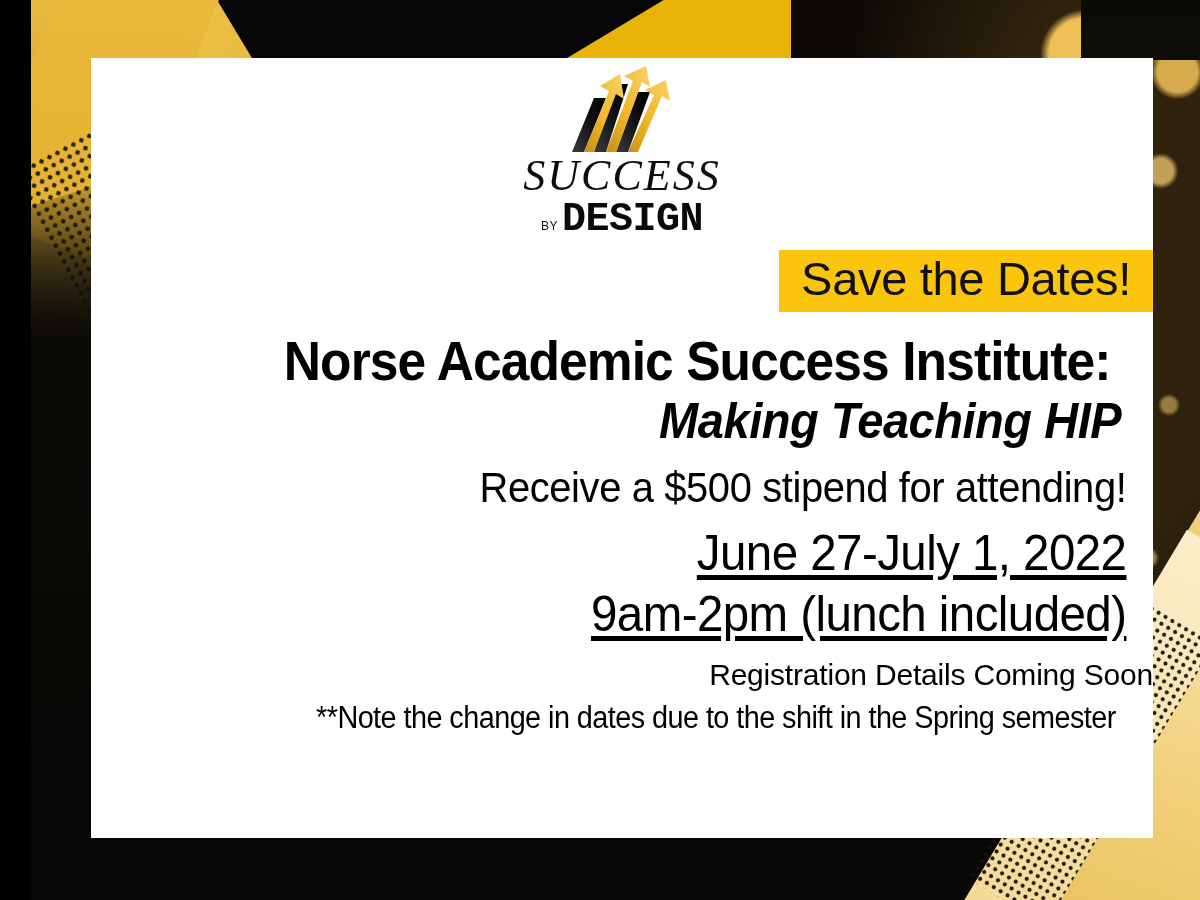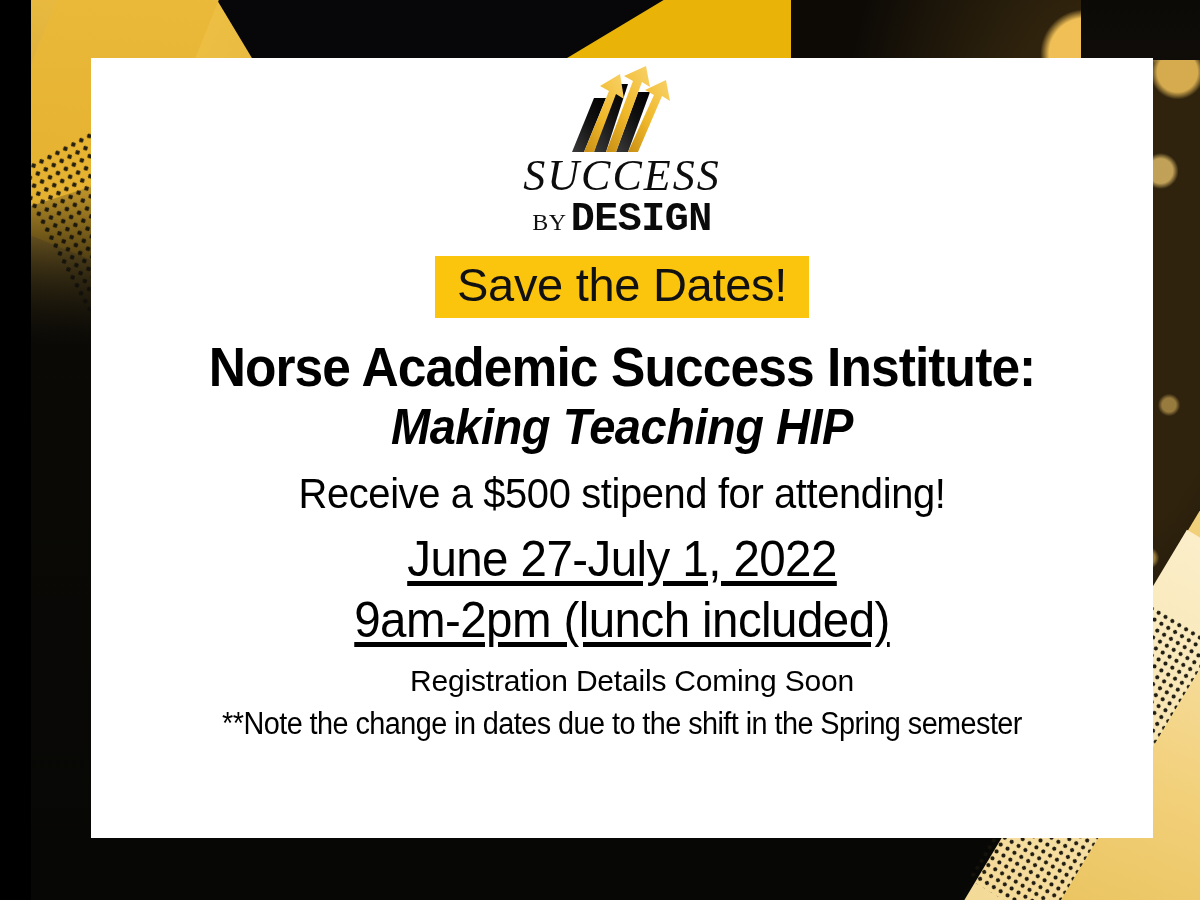--- a/index.html
+++ b/index.html
@@ -189,41 +189,41 @@
     font-size: 44px;
     letter-spacing: 2px;
     color: #0d0d0d;
   }
   .logo-bottom-row {
     display: flex;
     align-items: baseline;
     margin-top: 2px;
   }
   .logo-by {
-    font-family: Liberation Serif, serif;
-    font-size: 24px;
+    font-family: Liberation Sans, sans-serif;
+    font-size: 12px;
     font-weight: 400;
     letter-spacing: .5px;
     color: #111;
     margin-right: 4px;
   }
   .logo-design {
     font-family: Liberation Mono, monospace;
     font-weight: 700;
     font-size: 40px;
     letter-spacing: -0.5px;
     color: #0a0a0a;
   }
 
   
   .content {
     position: absolute;
     left: 0; right: 0;
-    top: 190px;
-    text-align: center;
+    top: 184px;
+    text-align: right;
     color: #000;
   }
   .highlight-row { margin-top: 8px; }
   .highlight {
     display: inline-block;
     background: #fbc40d;
     color: #111;
     font-size: 47px;
     font-weight: 400;
     padding: 4px 22px 9px 22px;

